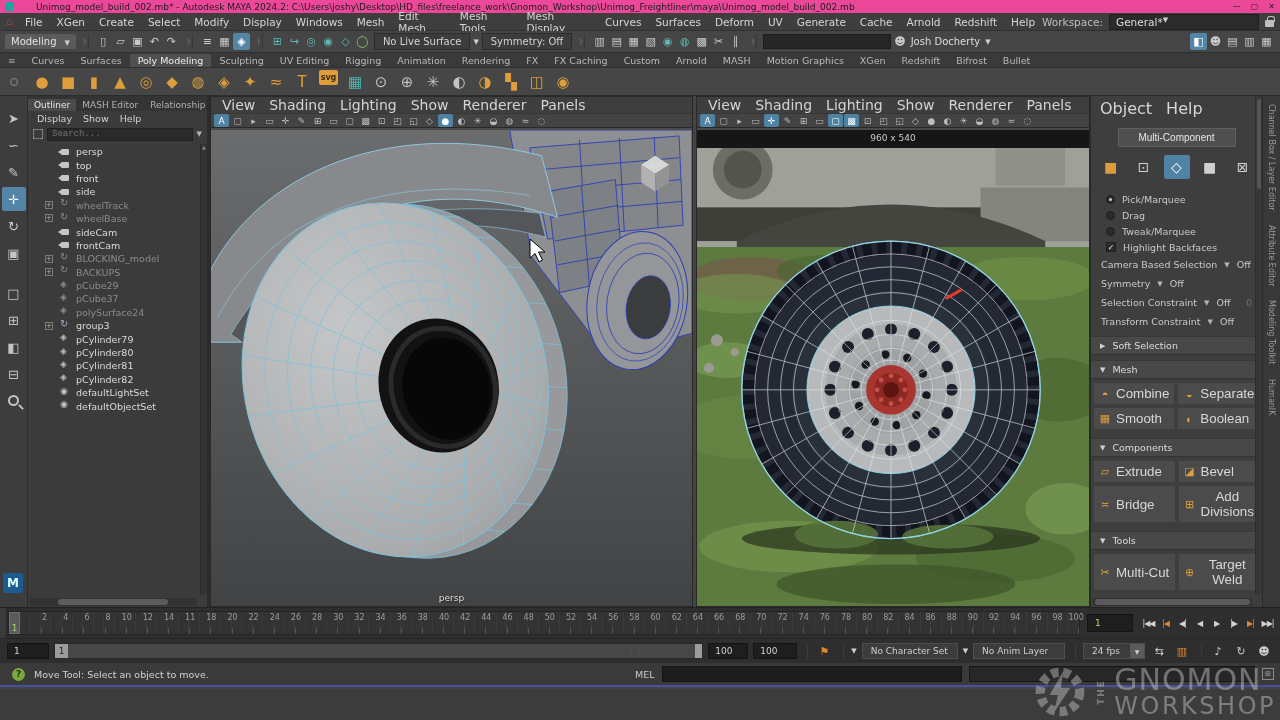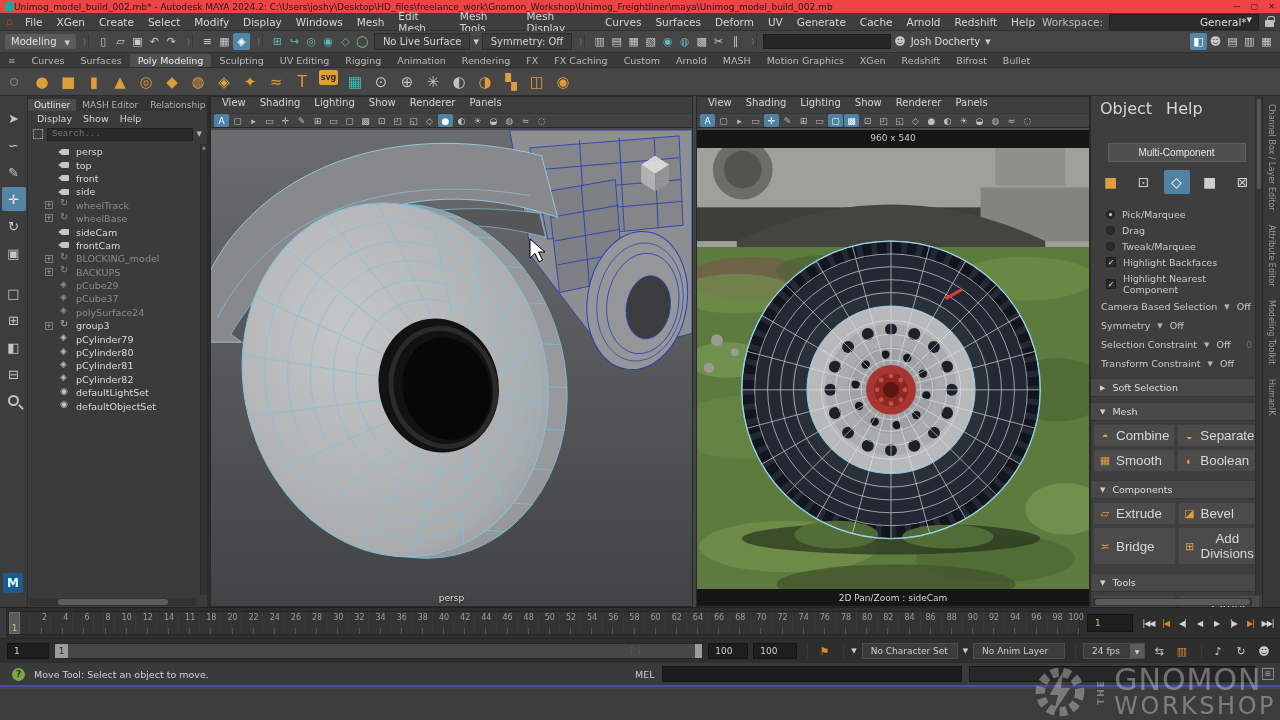--- a/index.html
+++ b/index.html
@@ -1,32 +1,32 @@
 <!DOCTYPE html>
 <html><head>
 <meta charset="utf-8">
 <style>
   *{margin:0;padding:0;box-sizing:border-box}
   body{background:#1b1b1b;font-family:"DejaVu Sans","Liberation Sans",sans-serif}
   #app{position:relative;width:1280px;height:720px;background:#444;color:#ccc;font-size:10px;overflow:hidden}
 
   
-  .titlebar{position:absolute;top:0;left:0;width:100%;height:13px;background:#ef4444;color:#1c1c1c;display:flex;align-items:center;gap:0;padding:0 5px;font-size:9px}
+  .titlebar{position:absolute;top:0;left:0;width:100%;height:13px;background:#ec4899;color:#1c1c1c;display:flex;align-items:center;gap:22px;padding:0 5px;font-size:9px}
   .maya-badge{width:9px;height:9px;background:#19a89e;border-radius:2px;flex:0 0 9px}
   .title-text{flex:1;white-space:nowrap;overflow:hidden}
   .winbtns{display:flex;gap:10px;color:#222;font-size:8px}
 
   
   .menubar{position:absolute;top:13px;left:0;width:100%;height:18px;background:#3e3e3e;border-bottom:1px solid #313131;display:flex;align-items:center;padding:0 6px;font-size:10.5px}
   .home-icon{color:#a33b33;font-size:11px;margin-right:5px}
   .menus{display:flex;align-items:center}
   .menu-item{padding:0 7px;color:#d6d6d6}
   .workspace{margin-left:auto;display:flex;align-items:center;gap:6px}
   .ws-label{color:#bdbdbd}
-  .ws-box{background:#2b2b2b;border:1px solid #202020;padding:1px 6px;width:150px;display:flex;justify-content:flex-end;color:#ddd}
+  .ws-box{background:#2b2b2b;border:1px solid #202020;padding:1px 6px;width:150px;display:flex;justify-content:flex-start;color:#ddd}
   .lock{width:9px;height:7px;background:#bfbfbf;border-radius:1px;position:relative;margin-top:3px}
   .lock::before{content:"";position:absolute;top:-4px;left:1.5px;width:6px;height:5px;border:1.5px solid #bfbfbf;border-bottom:none;border-radius:3px 3px 0 0}
 
   
   .statusline{position:absolute;top:31px;left:0;width:100%;height:22px;background:#454545;border-bottom:1px solid #303030;display:flex;align-items:center;gap:3px;padding:0 5px}
   .dropdown{background:#5b5b5b;border-radius:2px;padding:2px 6px;display:flex;gap:8px;align-items:flex-end;color:#e2e2e2}
   .dd-arrow{font-size:7px;color:#cfcfcf}
   .sdiv{width:7px;height:15px;border-right:1px solid #373737;margin:0 3px;position:relative}
   .sdiv::after{content:"❭";position:absolute;left:0;top:3px;font-size:6px;color:#777}
   .icon16{width:17px;height:17px;display:flex;align-items:center;justify-content:center;color:#c9c9c9;font-size:11px;border-radius:2px;flex:0 0 17px}
@@ -85,37 +85,37 @@
   .o-row.icon-set .oicon::before{content:"◉";position:absolute;top:-2px;left:1px;color:#c6c6c6;font-size:9px}
   .o-vscroll{position:absolute;right:0;top:48px;bottom:12px;width:7px;background:#333;border-left:1px solid #2b2b2b}
   .o-vscroll::before{content:"▲";position:absolute;top:0;left:1px;font-size:5px;color:#888}
   .o-hscroll{position:absolute;bottom:1px;left:2px;right:10px;height:8px;background:#333}
   .o-hscroll .handle{position:absolute;left:28px;width:110px;top:1px;bottom:1px;background:#5c5c5c;border-radius:3px}
 
   
   .viewport{position:absolute;top:0;height:511px;background:#4a4a4a;border:1px solid #292929}
   #vpL{left:210px;width:483px}
   #vpR{left:696px;width:394px}
-  .vp-menus{height:16px;display:flex;align-items:flex-start;background:#3e3e3e;font-size:10px;padding-left:4px}
+  .vp-menus{height:16px;display:flex;align-items:flex-start;background:#3e3e3e;font-size:14px;padding-left:4px}
   .vp-menus span{padding:0 7px;color:#d4d4d4}
   .vp-icons{height:15px;display:flex;align-items:center;background:#434343;border-top:1px solid #373737;border-bottom:1px solid #292929;padding-left:3px;gap:1px}
   .vpi{width:15px;height:13px;font-size:9px;display:flex;align-items:center;justify-content:center;color:#bebebe;border-radius:2px;flex:0 0 15px}
   .vpi.active{background:#4f82a3;color:#fff}
   .vp-canvas{position:absolute;top:33px;left:0;right:0;bottom:0;overflow:hidden}
   .vp-svg{position:absolute;top:0;left:0;width:100%;height:100%}
   .vp-label{position:absolute;bottom:3px;width:100%;text-align:center;color:#e0e0e0;font-size:9px;text-shadow:0 1px 2px rgba(0,0,0,.8)}
   .bar-top{position:absolute;top:0;left:0;right:0;height:18px;background:#161616}
   .bar-bottom{position:absolute;bottom:0;left:0;right:0;height:17px;background:#161616}
   .res-label{position:absolute;top:3px;width:100%;text-align:center;color:#c9c9c9;font-size:9px}
   .cam-label{position:absolute;bottom:3px;width:100%;text-align:center;color:#d6d6d6;font-size:9px}
 
   
   .toolkit{position:absolute;left:1090px;top:0;width:172px;height:511px;background:#3e3e3e;border-left:1px solid #2a2a2a;font-size:9.5px;overflow:hidden}
   .tk-menus{display:flex;gap:14px;padding:3px 9px;font-size:16px;color:#d6d6d6}
-  .tk-modebtn{margin:22px auto 3px;display:block;width:138px;text-align:center;background:#4f4f4f;border:1px solid #5e5e5e;color:#e6e6e6;padding:3px 0;font-size:10px}
+  .tk-modebtn{margin:7px auto 3px;display:block;width:118px;text-align:center;background:#4f4f4f;border:1px solid #5e5e5e;color:#e6e6e6;padding:3px 0;font-size:10px}
   .tk-modes{display:flex;justify-content:center;gap:7px;padding:5px 0 12px}
   .tk-mode{width:26px;height:24px;display:flex;align-items:center;justify-content:center;font-size:14px;color:#cfcfcf;border-radius:2px}
   .tk-mode.active{background:#4f82a3;color:#fff}
   .tk-mode.c-orange{color:#de9e3c}
   .tk-row{display:flex;align-items:center;gap:7px;padding:2.5px 15px;color:#c9c9c9}
   .radio{width:9px;height:9px;border-radius:50%;background:#2b2b2b;border:1px solid #1e1e1e;position:relative;flex:0 0 9px}
   .tk-row.on .radio::after{content:"";position:absolute;inset:2px;background:#cfcfcf;border-radius:50%}
   .checkbox{width:10px;height:10px;background:#2b2b2b;border:1px solid #1e1e1e;font-size:8px;line-height:9px;text-align:center;flex:0 0 10px}
   .tk-row.checked .checkbox::after{content:"✓";color:#ececec}
   .tk-combo{display:flex;align-items:center;padding:4px 10px;color:#c9c9c9}
@@ -998,23 +998,20 @@
               <line x1="217.5166604983954" y1="249" x2="324.90381056766574" y2="186.99999999999994"></line>
               <line x1="220.11407148351577" y1="255.27070482733447" x2="339.88887394336024" y2="223.1771432346219"></line>
             </g>
           <circle cx="195" cy="262" r="150" fill="none" stroke="#8fd7ee" stroke-width="1.3" opacity="0.95"></circle>
           <circle cx="195" cy="262" r="84.5" fill="none" stroke="#8fd7ee" stroke-width="1" opacity="0.9"></circle>
           <line x1="250" y1="170" x2="266" y2="161" stroke="#e5392b" stroke-width="3"></line>
         </svg>
         <div class="bar-top">
           <div class="res-label">960 x 540</div>
         </div>
-        <div class="bar-bottom">
-          <div class="cam-label">2D Pan/Zoom : sideCam</div>
-        </div>
       </div>
     </div>
 
     <div class="toolkit">
       <div class="tk-menus">
 
       <span>Object</span>
           <span>Help</span>
         </div>
       <button class="tk-modebtn">Multi-Component</button>
@@ -1049,24 +1046,20 @@
           <div class="tk-row">
             <span class="radio"></span>
             <span>Tweak/Marquee</span>
           </div>
         </div>
       <div>
 
       <div class="tk-row checked">
             <span class="checkbox"></span>
             <span>Highlight Backfaces</span>
-          </div>
-          <div class="tk-row checked">
-            <span class="checkbox"></span>
-            <span>Highlight Nearest Component</span>
           </div>
         </div>
       <div>
 
       <div class="tk-combo">
             <span>Camera Based Selection</span>
             <span class="arr">▼</span>
             <span class="val">Off</span>
             <span class="extra"></span>
           </div>

